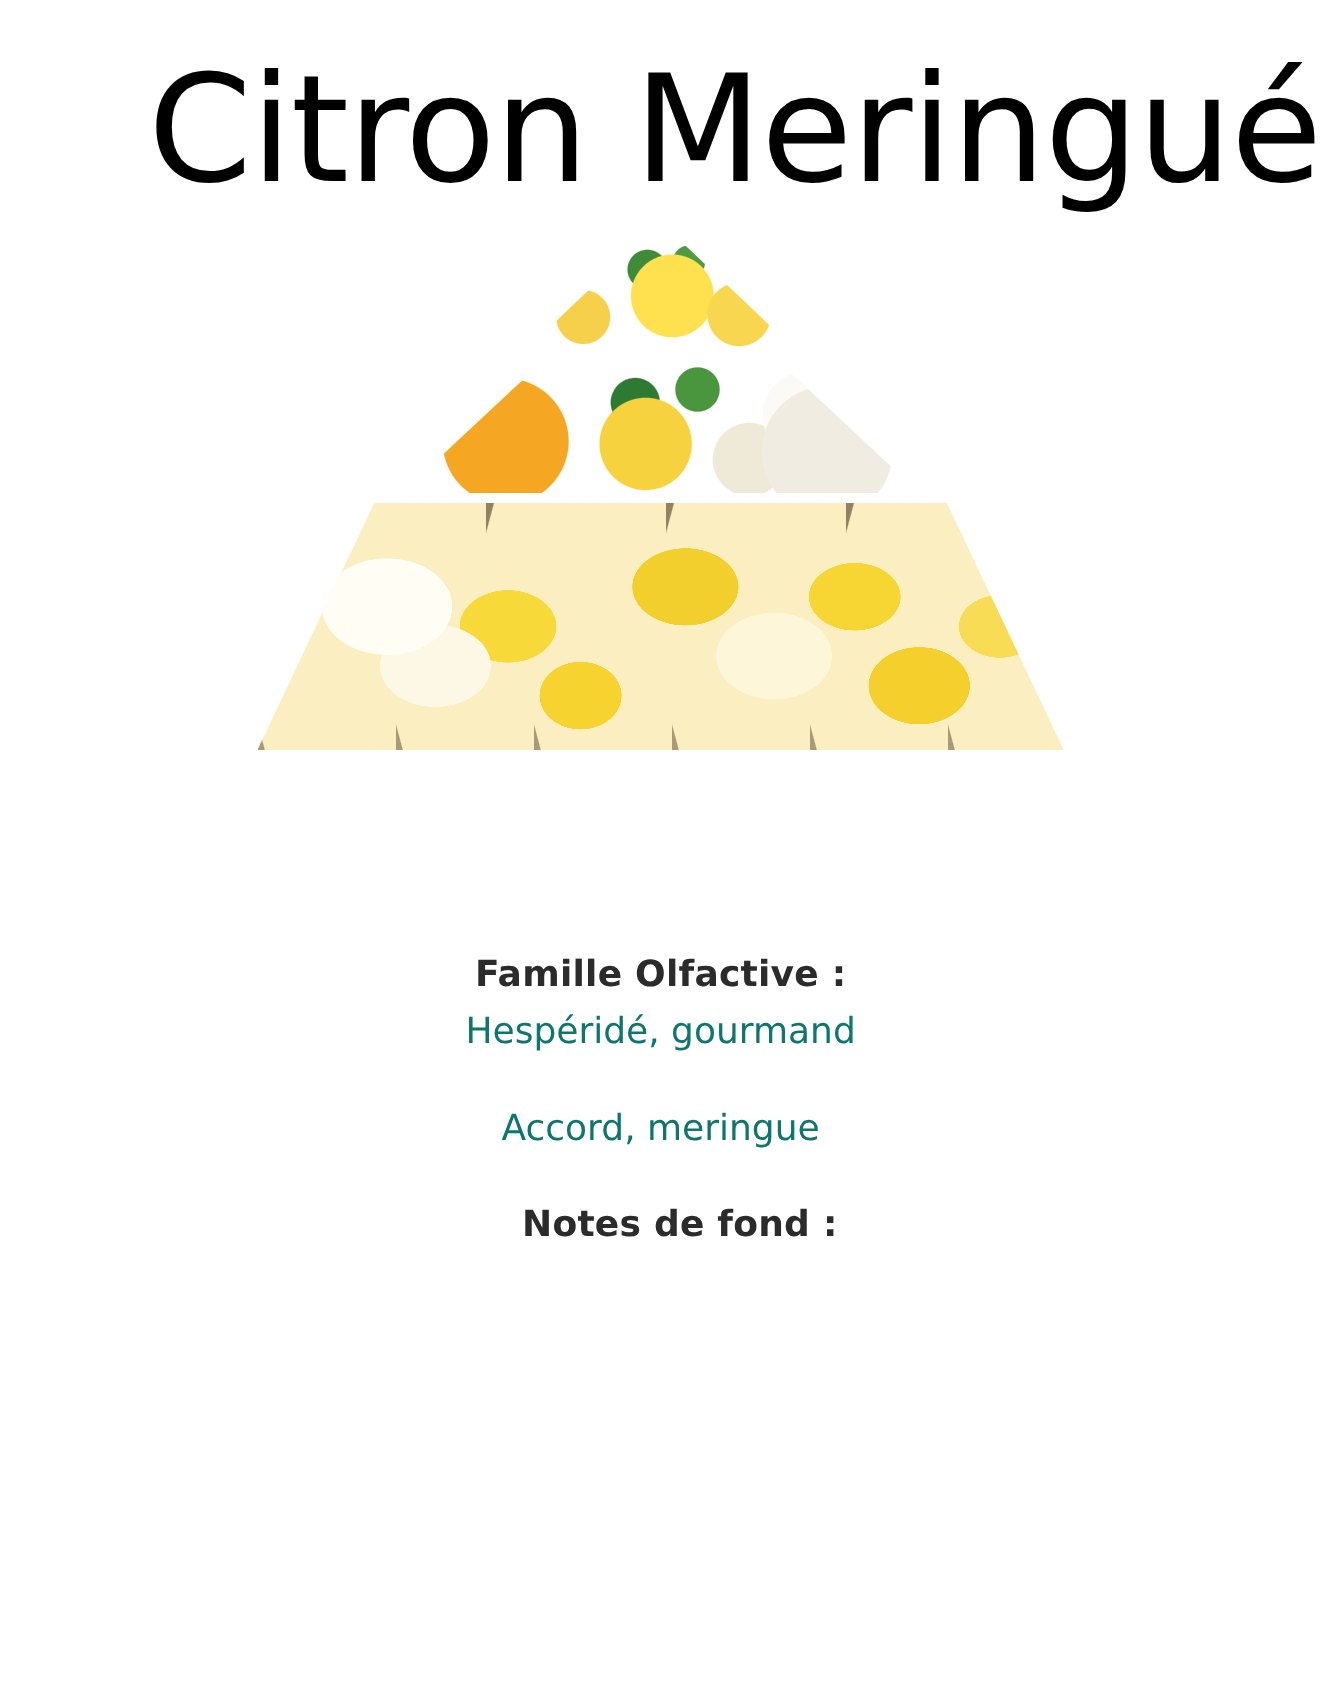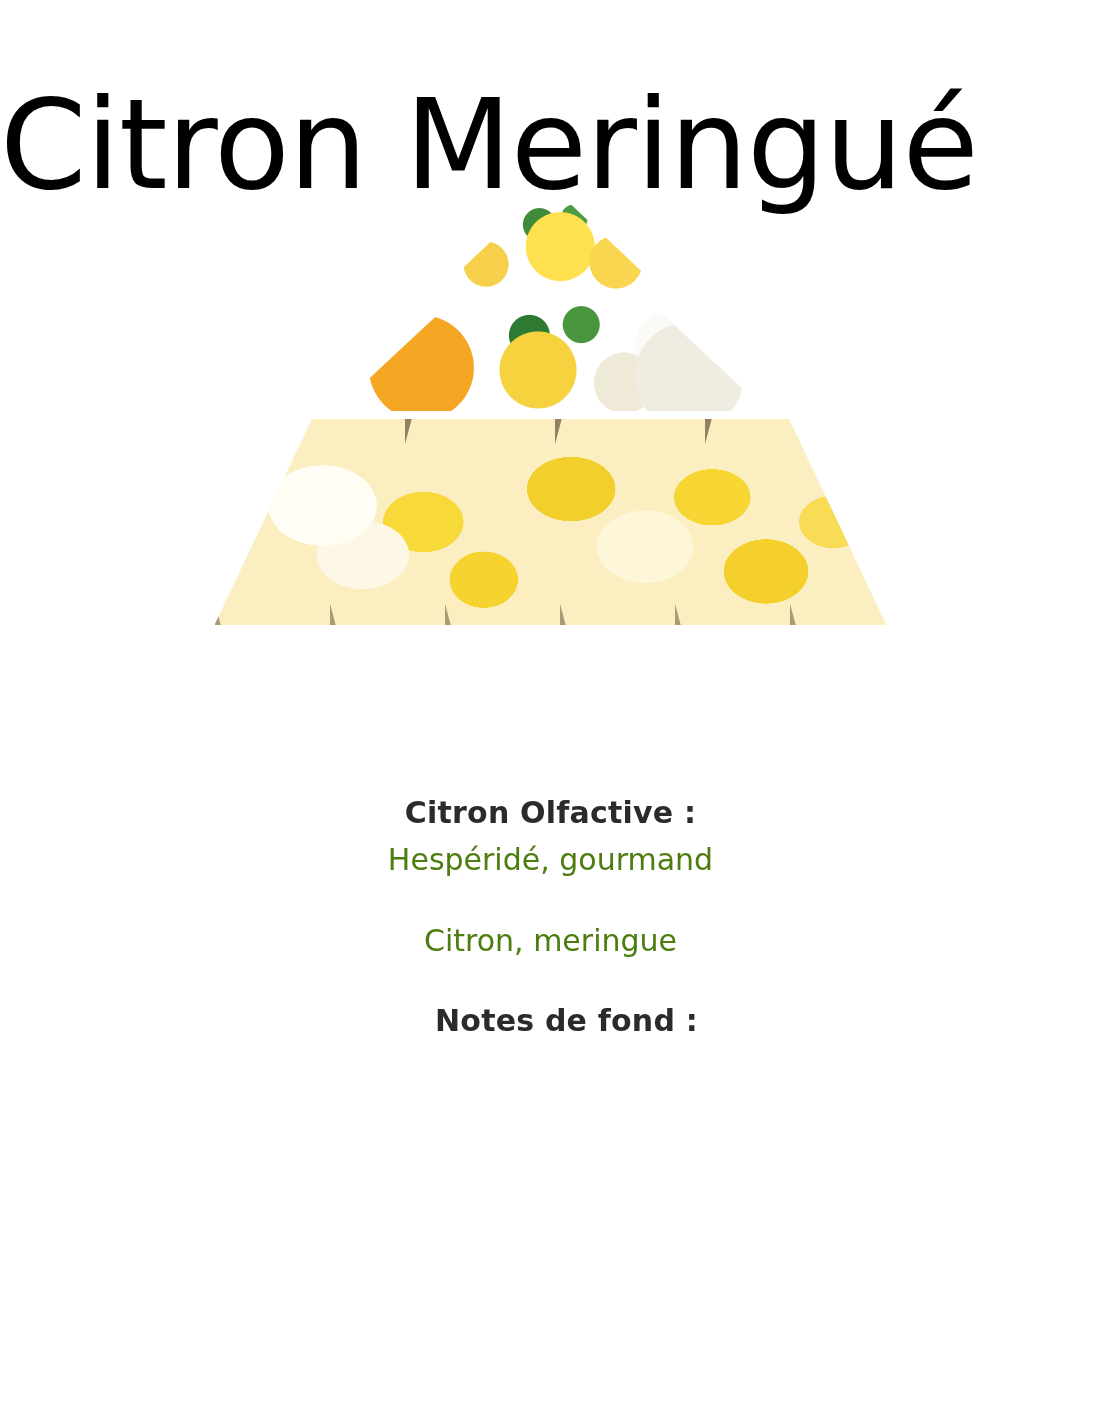--- a/index.html
+++ b/index.html
@@ -87,28 +87,27 @@
       linear-gradient(75deg, rgba(70,50,24,0.45) 0 5px, rgba(70,50,24,0) 6px) 0 0/115px 100% repeat-x,
       #fbeec1;
   }
 
   
   .title {
     position: absolute;
     left: 0;
     right: 0;
     top: 44px;
-    text-align: left;
+    text-align: right;
     font-size: 124px;
     line-height: 1.05;
     font-weight: 400;
     letter-spacing: -1px;
     color: #000000;
     font-family: "DejaVu Sans", sans-serif;
-    margin-top: 36px;
   }
 
   
   .notes {
     position: absolute;
     left: 0;
     right: 0;
     top: 790px;
     text-align: center;
   }
@@ -117,45 +116,45 @@
   .note-label {
     font-size: 30px;
     font-weight: bold;
     color: #2b2b2b;
     letter-spacing: 0.2px;
     line-height: 1.5;
   }
   .note-value {
     font-size: 30px;
     font-weight: 400;
-    color: #4d7c0f;
+    color: #0f766e;
     line-height: 1.55;
     margin-top: 2px;
   }
 </style>
 </head>
 <body>
 
 <div class="pyramid">
   <div class="tier tier-bot"></div>
   <div class="tier tier-mid"></div>
   <div class="tier tier-top"></div>
 </div>
 
 <div class="title">Citron Meringué</div>
 
 <div class="notes">
 
   <div class="note-group">
-    <div class="note-label">Citron Olfactive :</div>
+    <div class="note-label">Famille Olfactive :</div>
     <div class="note-value">Hespéridé, gourmand</div>
   </div>
 
 
   <div class="note-group">
-    <div class="note-value">Citron, meringue</div>
+    <div class="note-value">Accord, meringue</div>
   </div>
 
   <div class="note-group">
     <div class="note-label">Notes de fond :</div>
   </div>
 
 </div>
 
 </body></html>

